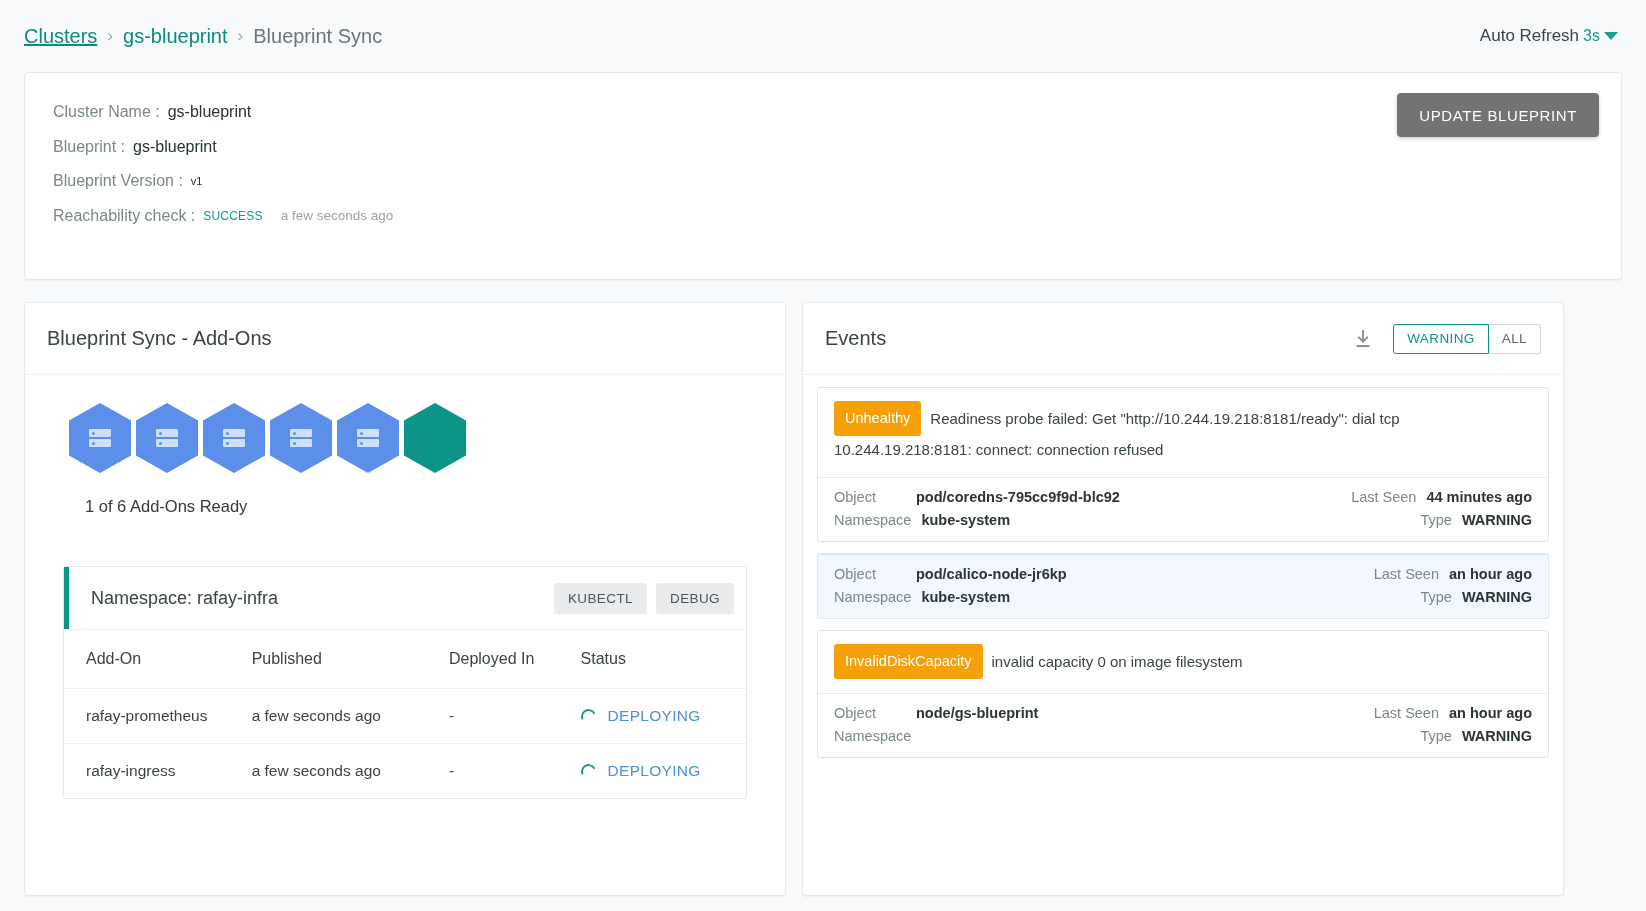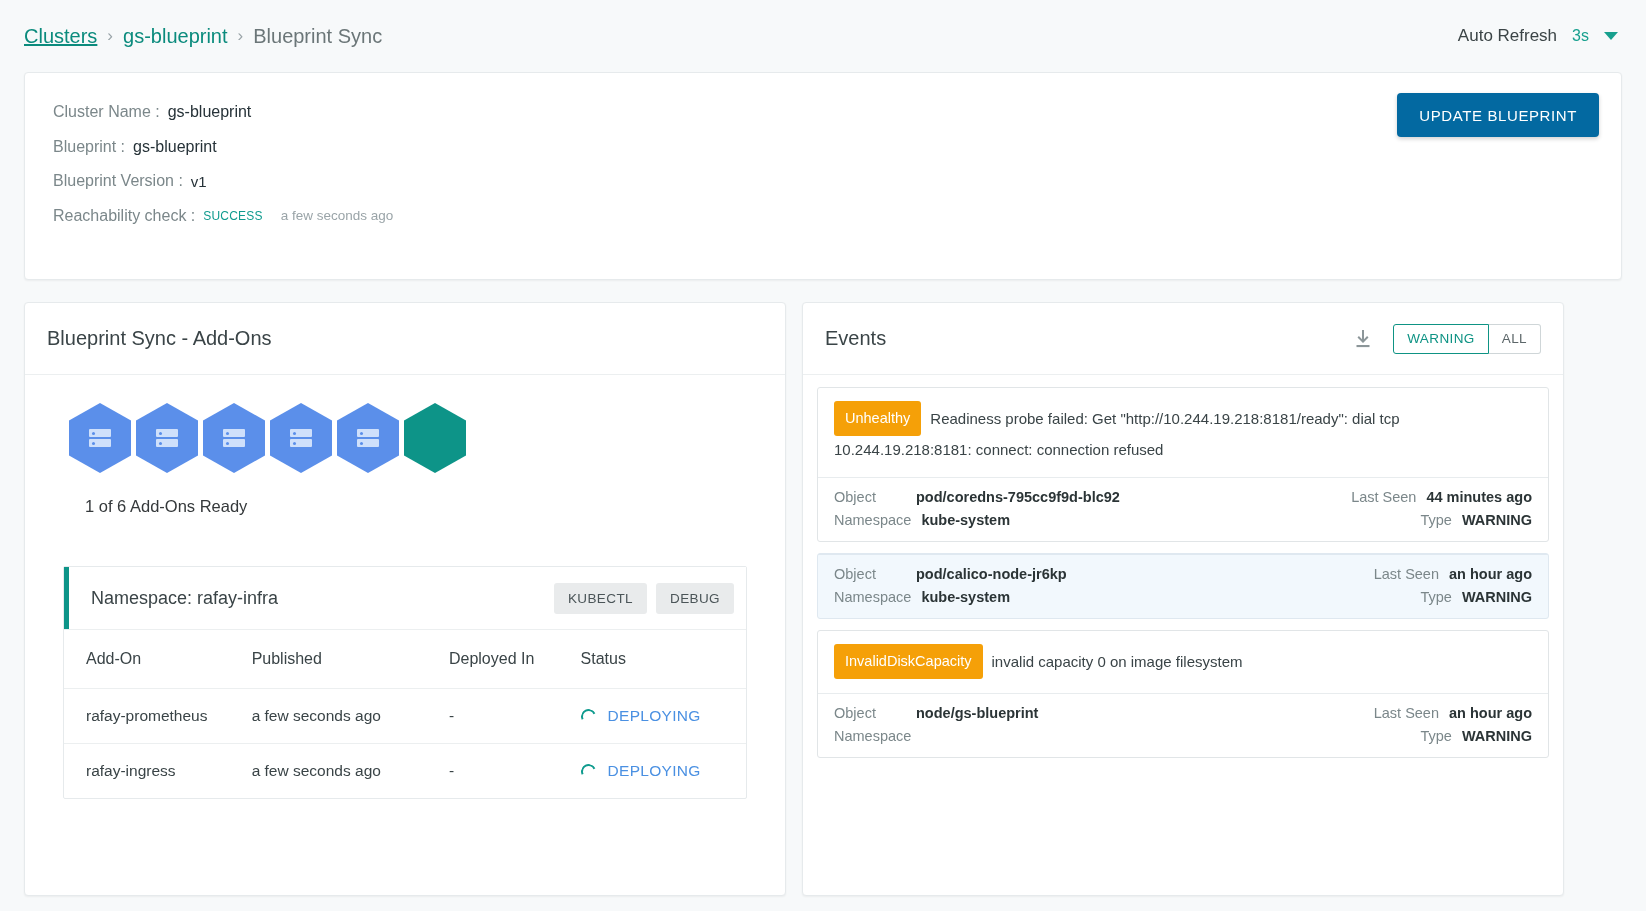--- a/index.html
+++ b/index.html
@@ -23,21 +23,21 @@
   .breadcrumb { display: flex; align-items: center; font-size: 20px; }
   .bc-link {
     color: #0b8b7d; text-decoration: underline; cursor: pointer;
   }
   .bc-link.plain { text-decoration: none; }
   .bc-sep { color: #9aa4a8; margin: 0 10px; font-size: 17px; }
   .bc-current { color: #6b7678; }
 
   .autorefresh {
     margin-left: auto; display: flex; align-items: center;
-    font-size: 17px; color: #3b4446; gap: 15px; padding-right: 4px;
+    font-size: 17px; color: #3b4446; gap: 4px; padding-right: 4px;
   }
   .ar-val { color: #17a08e; font-size: 16px; }
   .chev {
     width: 0; height: 0; border-left: 7px solid transparent;
     border-right: 7px solid transparent; border-top: 8px solid #17a08e;
     cursor: pointer;
   }
 
   
   .card {
@@ -48,34 +48,34 @@
   }
   .info-card {
     margin: 0 24px;
     padding: 22px 28px 26px 28px;
     position: relative;
     height: 208px;
   }
   .info-row { display: flex; align-items: center; height: 34.5px; font-size: 16px; }
   .lbl { color: #7b878a; }
   .val { color: #263238; margin-left: 8px; }
-  .val.small { font-size: 15px; }
+  .val.small { font-size: 11px; }
   .status-inprog { color: #4a90e2; font-size: 16px; letter-spacing: .2px; }
   .status-success { color: #0f9b8e; font-size: 12px; letter-spacing: .2px; margin-left: 8px;}
   .ago { color: #9aa4a8; font-size: 13.5px; margin-left: 18px; }
   .spinner {
     width: 16px; height: 16px; margin: 0 16px 0 14px;
     border-radius: 50%;
     border: 2px solid transparent;
     border-bottom-color: #0f9b8e;
     display: inline-block;
   }
   .btn-primary {
     position: absolute; top: 20px; right: 22px;
-    background: #0369a1; color: #fff; border: none;
+    background: #737373; color: #fff; border: none;
     border-radius: 4px; padding: 0 22px; height: 44px;
     font-size: 15px; letter-spacing: .6px; cursor: pointer;
     box-shadow: 0 2px 4px rgba(0,0,0,0.18);
     font-family: "Liberation Sans", sans-serif;
   }
 
   
   .panels { display: flex; gap: 16px; margin: 22px 24px 0 24px; }
   .panel-left { width: 762px; }
   .panel-right { width: 762px; }

